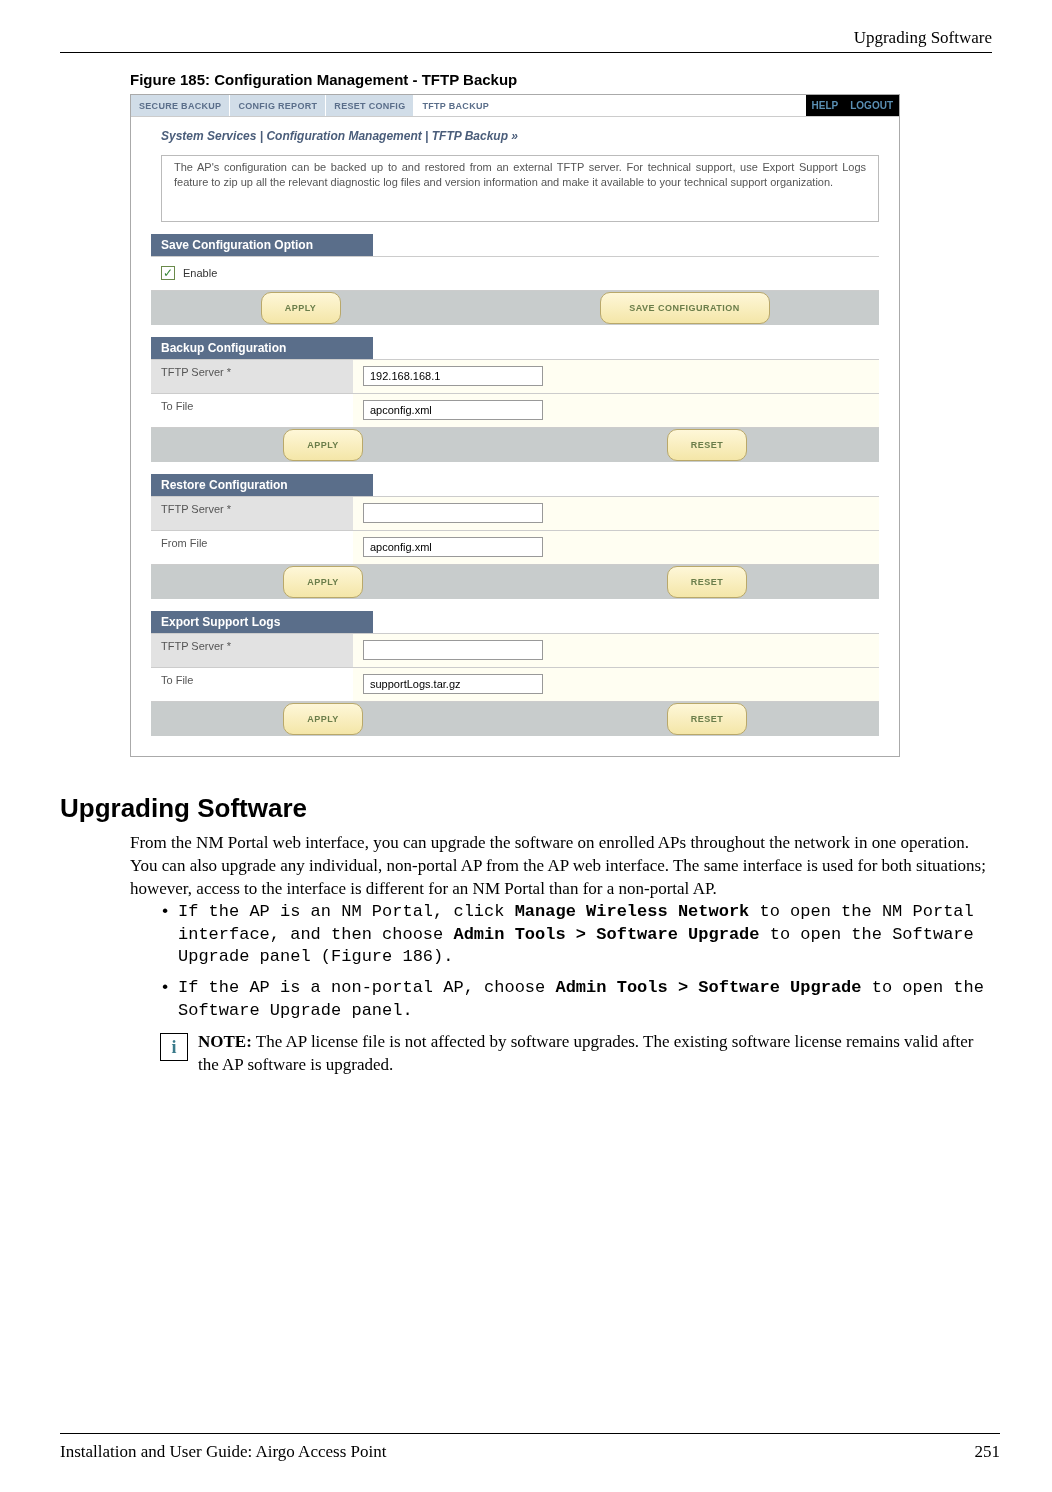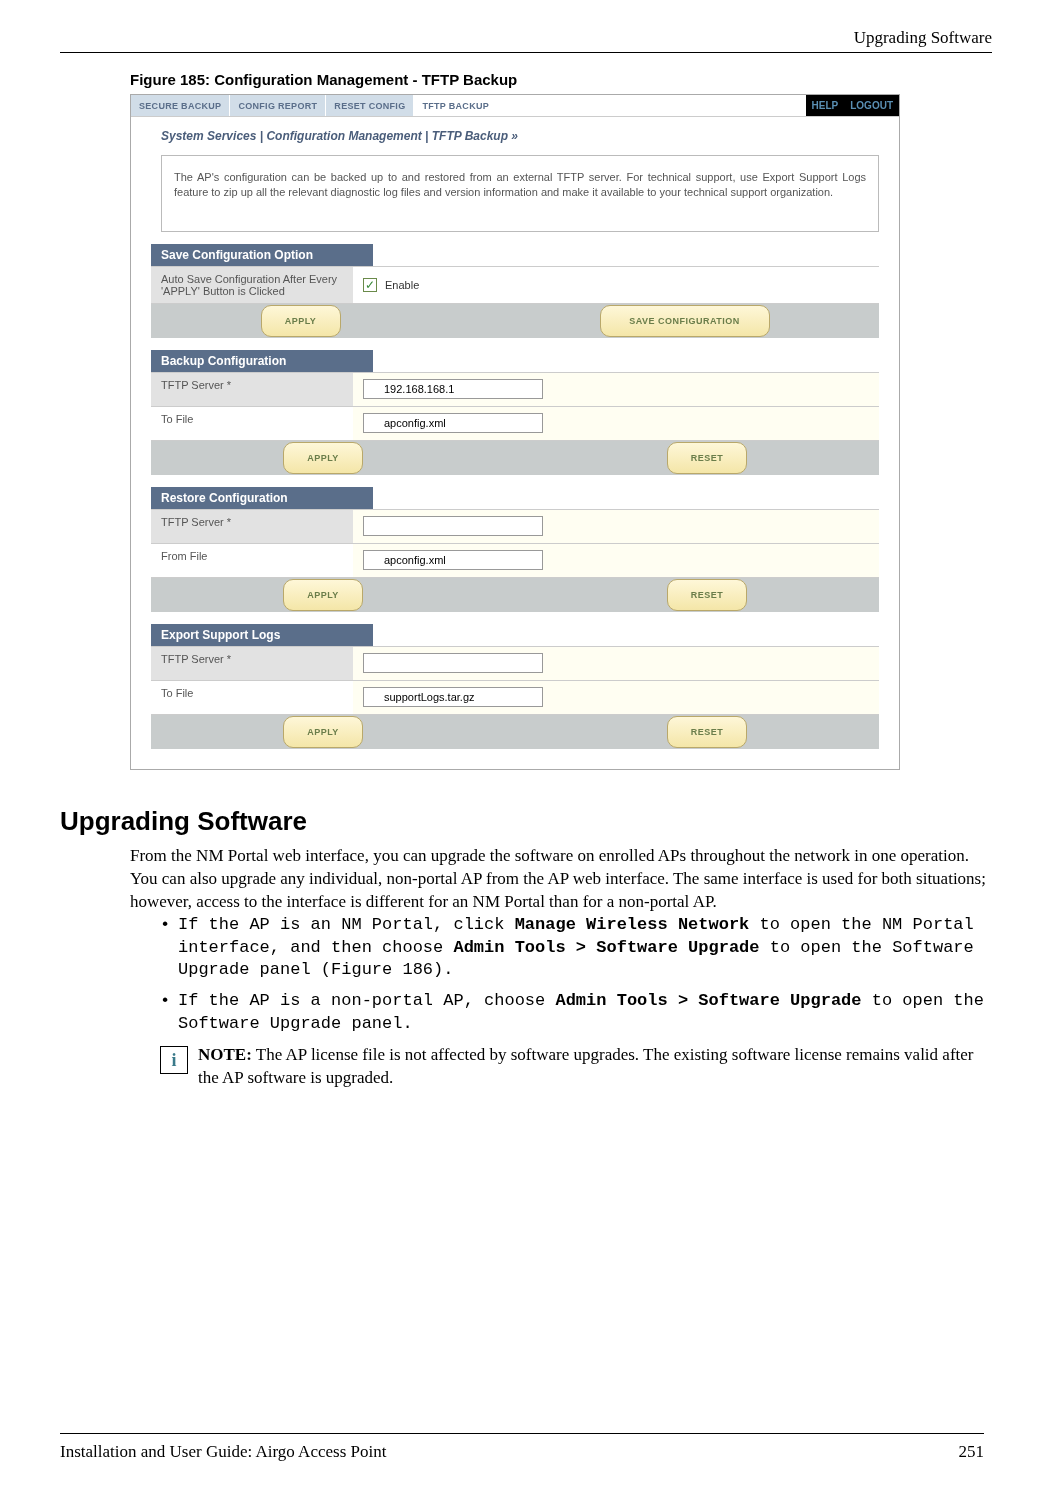--- a/index.html
+++ b/index.html
@@ -72,21 +72,21 @@
     color: #4a5d7a;
     font-weight: bold;
     font-size: 12px;
     padding: 12px 20px 12px 30px;
     font-style: italic;
   }
   .descbox {
     margin: 0 20px 12px 30px;
     border: 1px solid #bbb;
     background: #fff;
-    padding: 14px 12px 30px 12px;
+    padding: 4px 12px 30px 12px;
     font-size: 11px;
     color: #555;
     text-align: justify;
     line-height: 1.4;
   }
   .section-hdr {
     background: #5a6e8a;
     color: #fff;
     font-weight: bold;
     font-size: 12px;
@@ -117,21 +117,21 @@
     padding: 4px 10px;
     display: flex;
     align-items: center;
     background: #fffef2;
   }
   .row-val.white { background: #fff; }
   .row-val input.txt {
     width: 180px;
     font-family: Arial, sans-serif;
     font-size: 11px;
-    padding: 3px 20px;
+    padding: 3px 6px;
     border: 1px solid #999;
     background: #fff;
   }
   .checkbox {
     width: 14px; height: 14px;
     border: 1px solid #6a8a4a;
     display: inline-flex;
     align-items: center;
     justify-content: center;
     margin-right: 8px;
@@ -216,21 +216,21 @@
     font-size: 18px;
     font-weight: bold;
     color: #3a7a8a;
     flex-shrink: 0;
     margin-top: 2px;
   }
   .note-text { font-size: 17px; line-height: 1.35; }
   .footer {
     position: absolute;
     left: 60px;
-    right: 68px;
+    right: 52px;
     bottom: 30px;
     border-top: 1.5px solid #000;
     padding-top: 8px;
     display: flex;
     justify-content: space-between;
     font-size: 17px;
   }
   b { font-weight: bold; }
 </style>
 </head>
@@ -251,21 +251,20 @@
     <div class="logout-link">LOGOUT</div>
   </div>
 
   <div class="breadcrumb">System Services | Configuration Management | TFTP Backup  »</div>
 
   <div class="descbox">The AP's configuration can be backed up to and restored from an external TFTP server. For technical support, use Export Support Logs feature to zip up all the relevant diagnostic log files and version information and make it available to your technical support organization.</div>
 
   <div class="section-hdr">Save Configuration Option</div>
   <div class="panel">
     <div class="row">
-      <div class="row-label grey">Auto Save Configuration After Every 'APPLY' Button is Clicked</div>
       <div class="row-val white">
         <span class="checkbox">
             <span class="checkmark">✓</span>
           </span>
         <span>Enable</span>
       </div>
     </div>
   </div>
   <div class="btnrow">
     <span class="pill-btn">APPLY</span>

